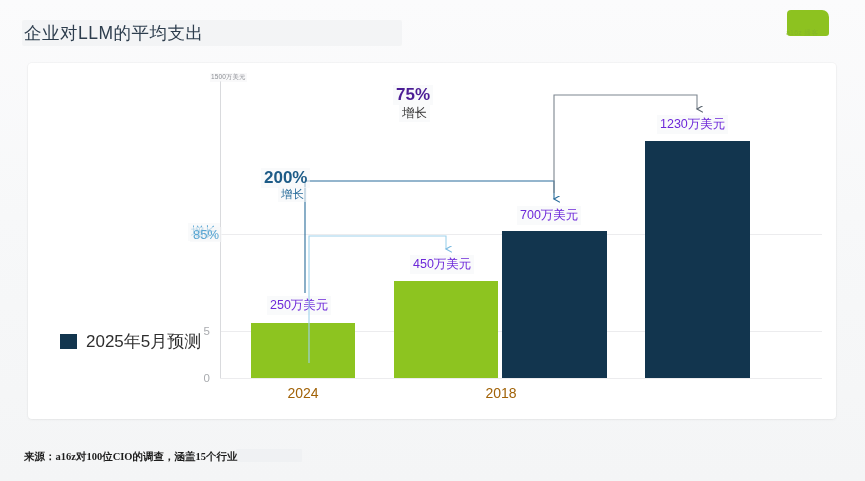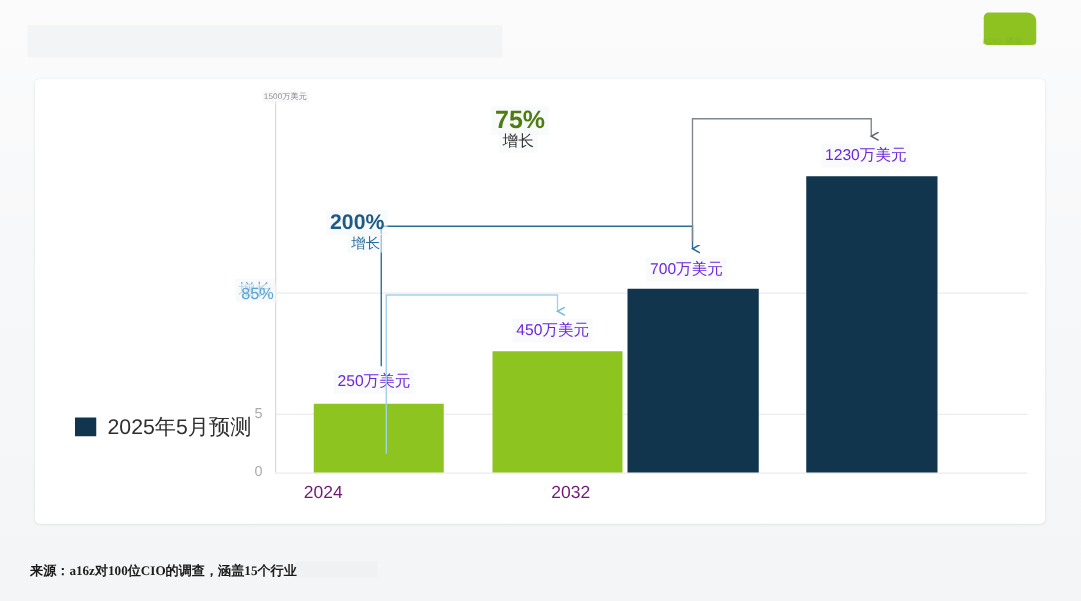--- a/index.html
+++ b/index.html
@@ -139,21 +139,22 @@
     white-space: nowrap;
     background: rgba(244,245,247,0.55);
     padding: 1px 3px;
   }
 
   
   .xlabel {
     position: absolute;
     top: 322px;
     font-size: 14px;
-    color: #701a75;
+    color: #a16207;
+    text-align: center;
     width: 120px;
   }
 
   
   #legend {
     position: absolute;
     left: 32px;
     top: 270px;
     width: 150px;
   }
@@ -221,22 +222,22 @@
   #ann85-pct {
     left: 162px; top: 164px;
     font-size: 13px;
     font-weight: normal;
     color: #5aa6d2;
     background: rgba(245,246,248,.6);
     padding: 0 3px;
   }
   #ann75-pct {
     left: 365px; top: 22px;
-    font-size: 20px;
-    color: #4d7c0f;
+    font-size: 17px;
+    color: #4c1d95;
     background: rgba(245,246,248,.6);
     padding: 0 3px;
   }
   #ann75-sub {
     left: 371px; top: 42px;
     font-size: 12.5px;
     color: #333333;
     background: rgba(245,246,248,.6);
     padding: 0 3px;
   }
@@ -261,20 +262,21 @@
     background: rgba(238,239,242,0.75);
     border-radius: 1px;
   }
 </style>
 </head>
 <body>
 
 <div id="slide">
 
   <div id="title-band"></div>
+  <div id="slide-title">企业对LLM的平均支出</div>
 
   <div id="logo">
     <div id="logo-mark"></div>
     <div id="logo-text">a16z 播客</div>
   </div>
 
   <div id="chart-card">
     <div id="plot">
 
       <div class="gridline" style="top:315px"></div>
@@ -295,21 +297,21 @@
       <div class="bar green" style="left:366px; width:104px; height:97px;"></div>
       <div class="bar-value" style="left:382px; top:192px;">450万美元</div>
 
       <div class="bar navy" style="left:474px; width:105px; height:147px;"></div>
       <div class="bar-value" style="left:489px; top:143px;">700万美元</div>
 
       <div class="bar navy" style="left:617px; width:105px; height:237px;"></div>
       <div class="bar-value" style="left:629px; top:52px;">1230万美元</div>
 
       <div class="xlabel" style="left:215px;">2024</div>
-      <div class="xlabel" style="left:413px;">2032</div>
+      <div class="xlabel" style="left:413px;">2018</div>
 
       <div id="legend">
         <div class="legend-row">
           <div class="legend-swatch navy"></div>
           <div class="legend-label">2025年5月预测</div>
         </div>
       </div>
 
       <svg id="annotations" viewBox="0 0 808 356">
         <defs>

